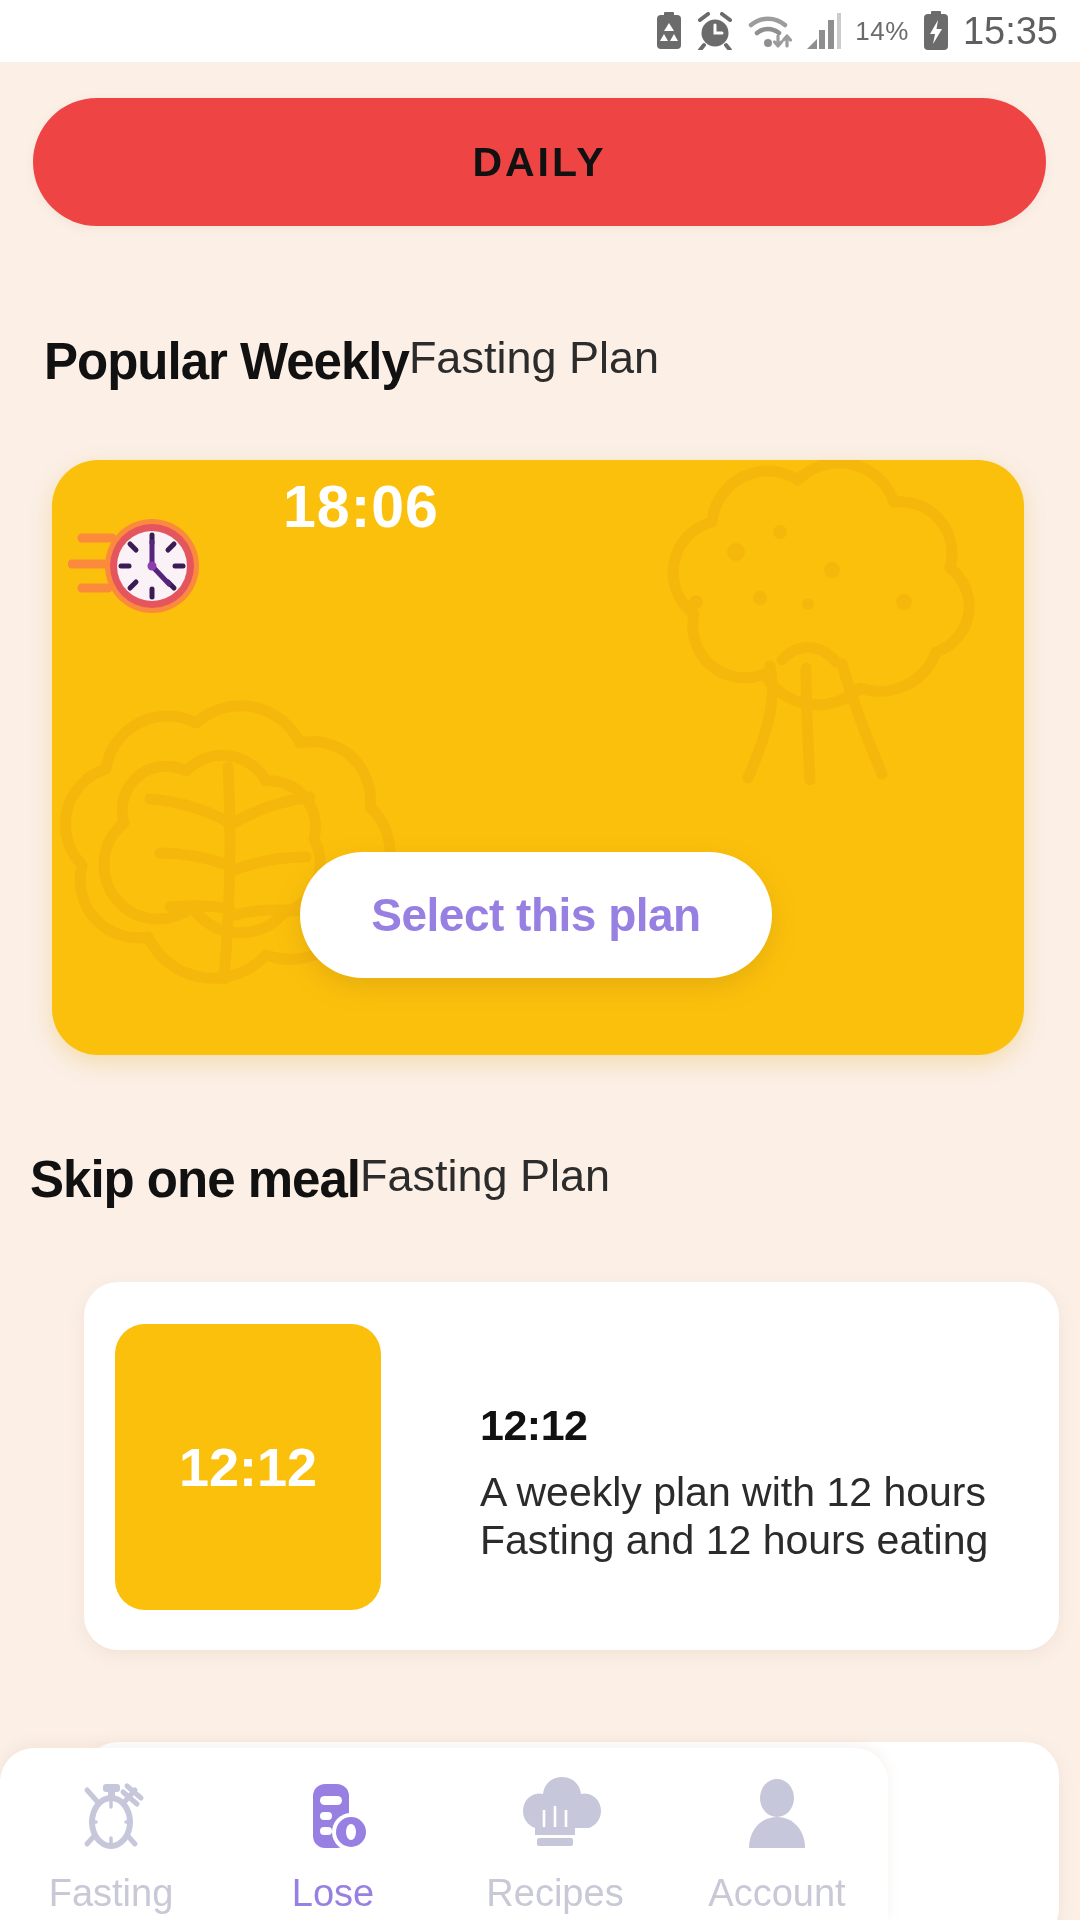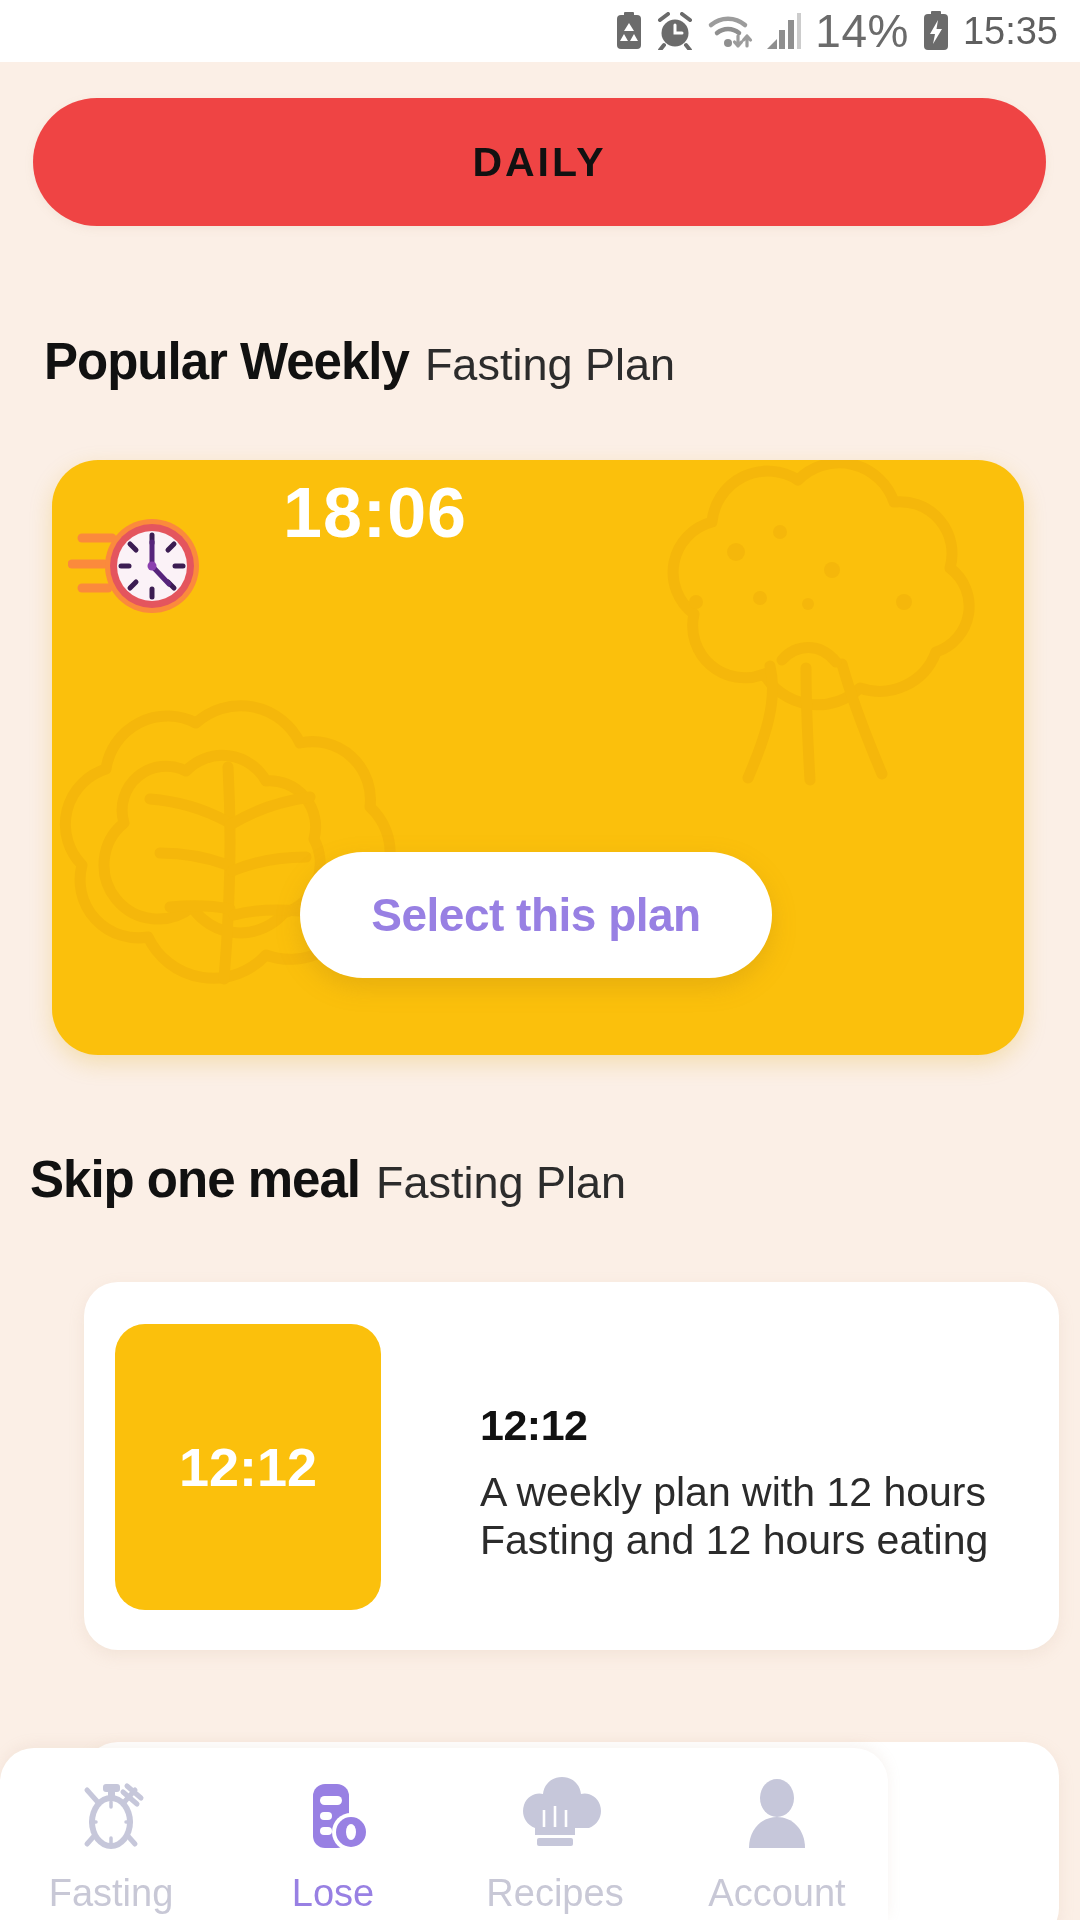--- a/index.html
+++ b/index.html
@@ -16,21 +16,21 @@
 
   
   .statusbar {
     position:absolute; top:0; left:0; width:1080px; height:62px;
     background:#ffffff;
     display:flex; align-items:center; justify-content:flex-end;
     padding-right:22px; gap:13px;
   }
   .sb-icon { display:flex; align-items:center; }
   .sb-text {
-    font-size:46px; color:#6b6b6b; font-weight:400;
+    font-size:26px; color:#6b6b6b; font-weight:400;
     letter-spacing:0.5px; line-height:1;
   }
   .sb-time { font-size:38px; color:#5f5f5f; line-height:1; }
 
   
   .toggle {
     position:absolute; top:98px; left:33px;
     width:1013px; height:128px;
     background:#ef4444; border-radius:64px;
     display:flex; align-items:stretch;
@@ -42,42 +42,42 @@
     border-radius:64px;
   }
   .toggle-seg.inactive { color:#111111; }
   .toggle-seg.active {
     background:#FBC00C; color:#ffffff;
     box-shadow:0 4px 12px rgba(230,170,10,0.30);
   }
 
   
   .section-head {
-    position:absolute; display:flex; align-items:flex-end; gap:16px;
+    position:absolute; display:flex; align-items:flex-start; 
     white-space:nowrap;
   }
   .sh-bold { font-size:51px; font-weight:bold; color:#111111; letter-spacing:-1px; }
   .sh-light { font-size:45px; font-weight:300; color:#2c2c2c; letter-spacing:0px; }
 
   
   .hero-card {
     position:absolute; left:52px; top:460px;
     width:972px; height:595px;
     background:#FBC00C; border-radius:46px;
     overflow:hidden;
     box-shadow:0 8px 22px rgba(225,170,20,0.25);
   }
   .veg-watermark { position:absolute; opacity:1; pointer-events:none; }
   .veg-broccoli { right:-10px; top:-6px; }
   .veg-cabbage { left:-10px; top:215px; }
 
   .hero-clock { position:absolute; left:68px; top:512px; }
   .hero-time {
     position:absolute; left:283px; top:478px;
-    font-size:70px; font-weight:bold; color:#ffffff;
+    font-size:59px; font-weight:bold; color:#ffffff;
     letter-spacing:1px; line-height:1;
   }
   .hero-sub {
     position:absolute; left:278px; top:655px;
     font-size:45px; font-weight:300; color:#fffdf2;
     letter-spacing:0px; line-height:1;
   }
   .hero-btn {
     position:absolute; left:300px; top:852px;
     width:472px; height:126px;

